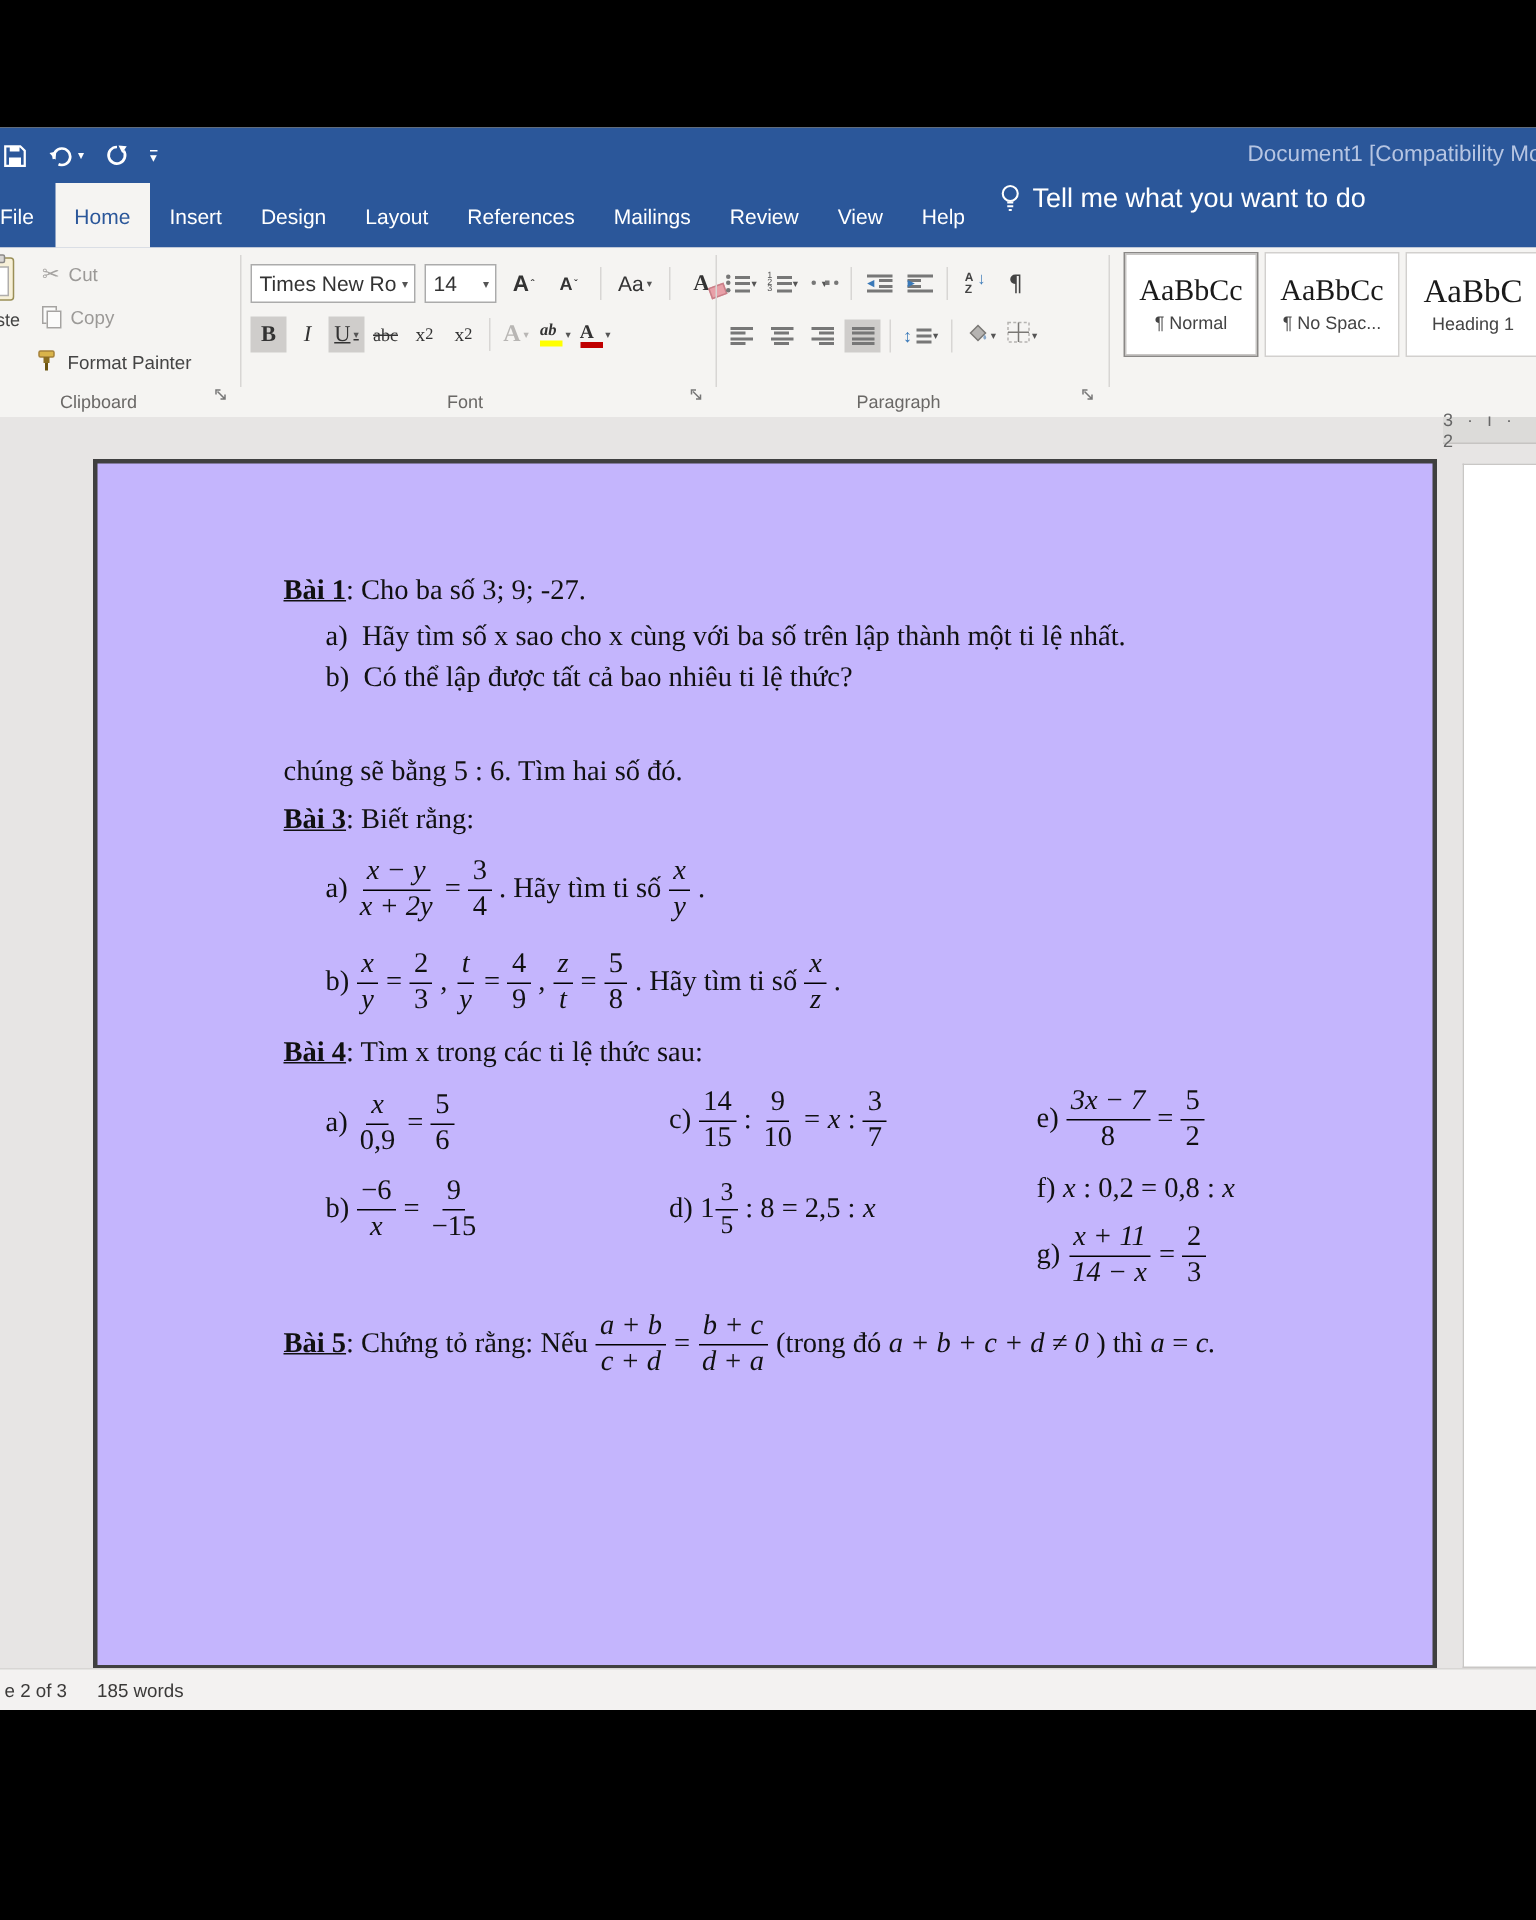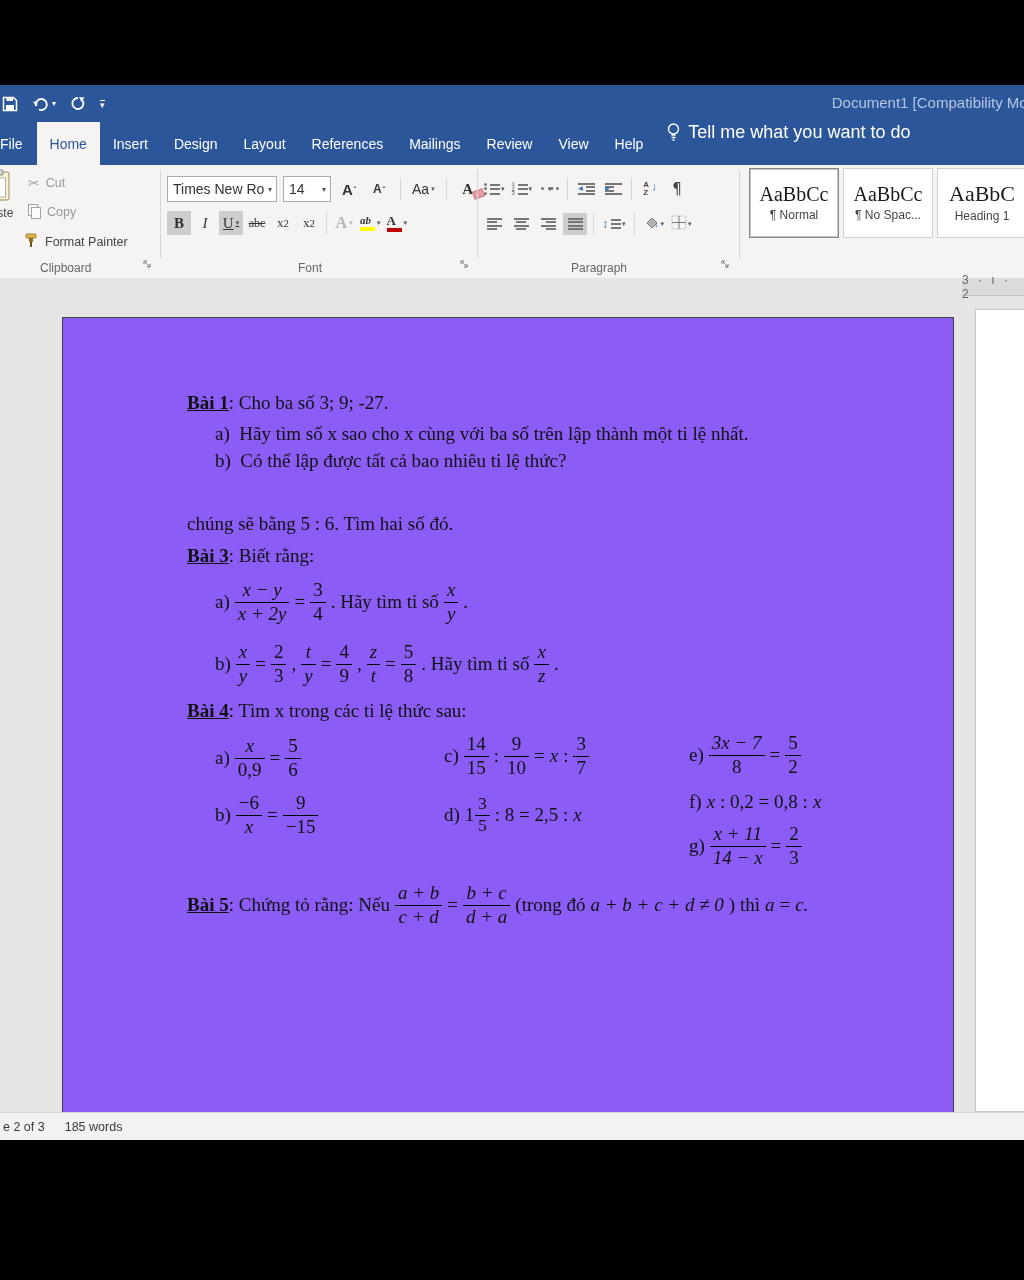--- a/index.html
+++ b/index.html
@@ -111,31 +111,31 @@
   .scard.h1 .sample{font-size:22px}
   .scard .sname{font-size:12px;color:#444;white-space:nowrap}
 
   
   .rulerbar{position:absolute;top:193px;left:0;right:0;height:22px;background:#e7e5e4}
   .ruler-frag{position:absolute;right:0;top:0;width:62px;height:17px;background:#dcdbd9;border-bottom:1px solid #c6c4c2;
               color:#666;font-size:12px;display:flex;align-items:center;justify-content:center;letter-spacing:3px}
 
   
   .docarea{position:absolute;top:215px;left:0;right:0;bottom:27px;background:#e7e5e4;overflow:hidden}
-  .page{position:absolute;left:62px;top:17px;width:890px;height:801px;background:#8b5cf6;border:1px solid #404040}
+  .page{position:absolute;left:62px;top:6px;width:890px;height:801px;background:#c4b5fd;border:3px solid #404040}
   .page2{position:absolute;left:975px;top:9px;width:49px;height:801px;background:#fff;border:1px solid #c9c7c5;border-right:none}
   .tl{position:absolute;font-size:19px;line-height:24px;white-space:nowrap;color:#111;
       font-family:"Liberation Serif","DejaVu Serif",serif}
   .bh{font-weight:bold;text-decoration:underline}
   .ml{position:absolute;display:flex;align-items:center;font-size:19px;color:#111;white-space:nowrap;
       font-family:"Liberation Serif","DejaVu Serif",serif}
   .ml>*{margin-right:5px}
   .mi{font-style:italic}
   .mn{font-style:normal}
-  .frac{display:inline-flex;flex-direction:column;line-height:1.08;text-align:center}
+  .frac{display:inline-flex;flex-direction:column;align-items:center;line-height:1.08;text-align:center}
   .frac .num{padding:0 3px 1px;border-bottom:1.4px solid #000}
   .frac .den{padding:1px 3px 0}
   .frac.sm{font-size:17px}
 
   
   .statusbar{position:absolute;left:0;right:0;bottom:0;height:27px;background:#f3f2f1;border-top:1px solid #d8d6d4;
              display:flex;align-items:center;font-size:12.5px;color:#3b3a39}
   .statusbar .itm{padding:0 10px}
   .statusbar .itm:first-child{padding-left:3px}
 </style>

